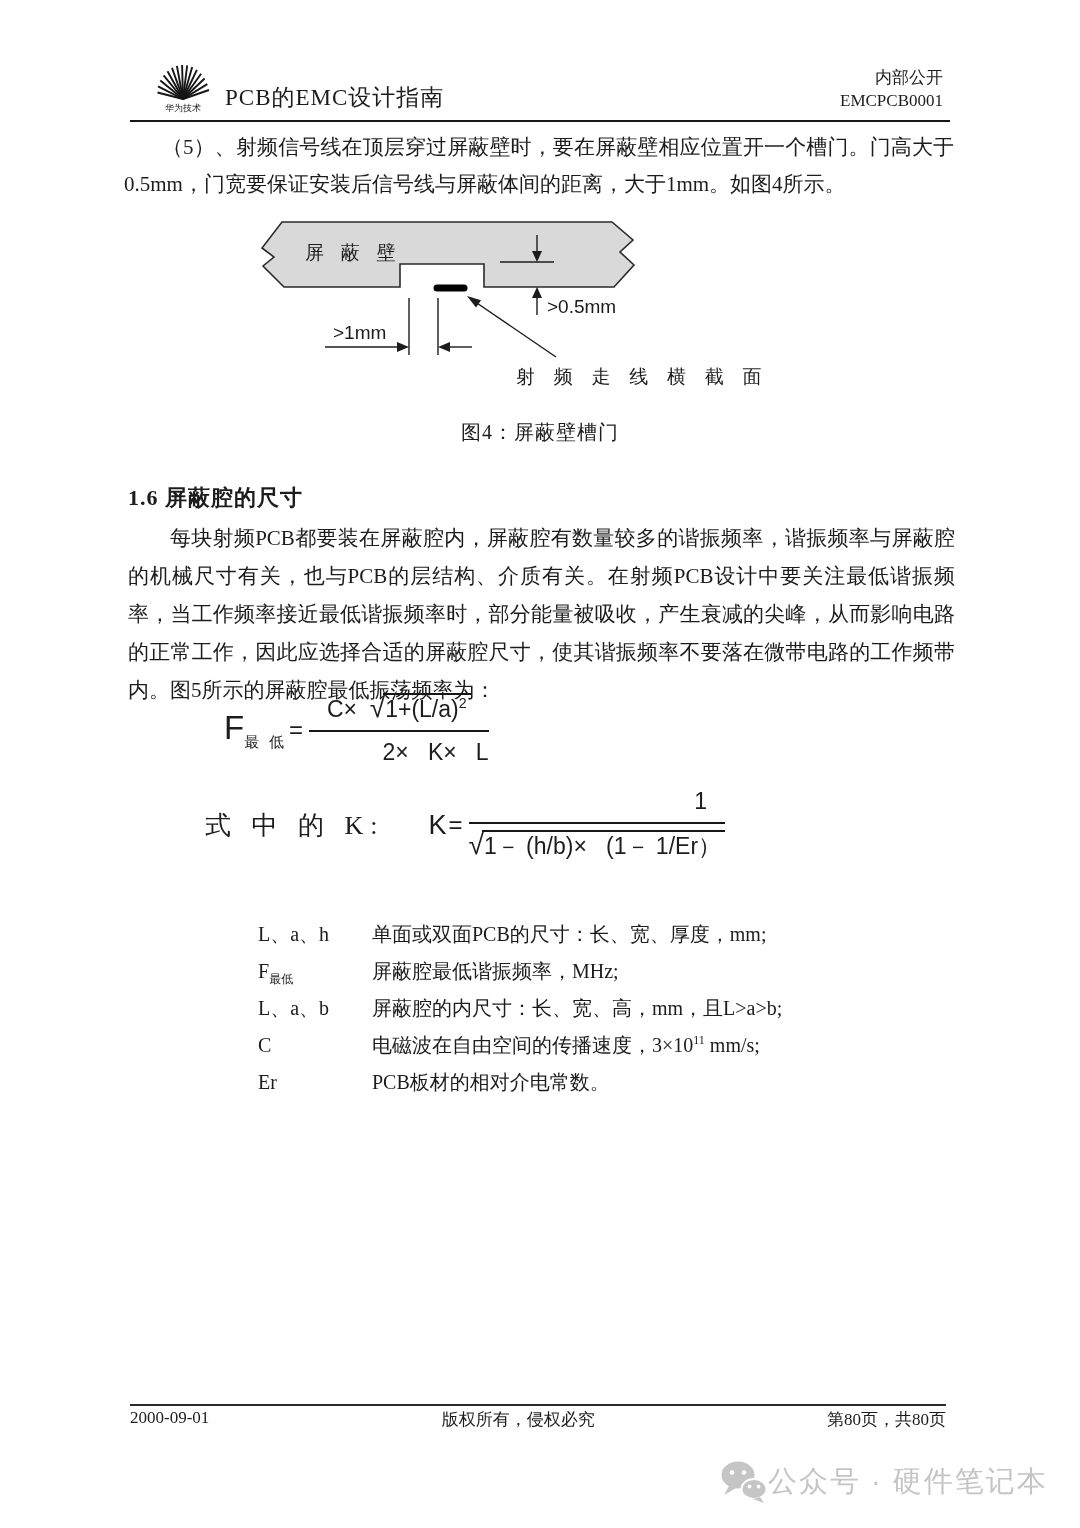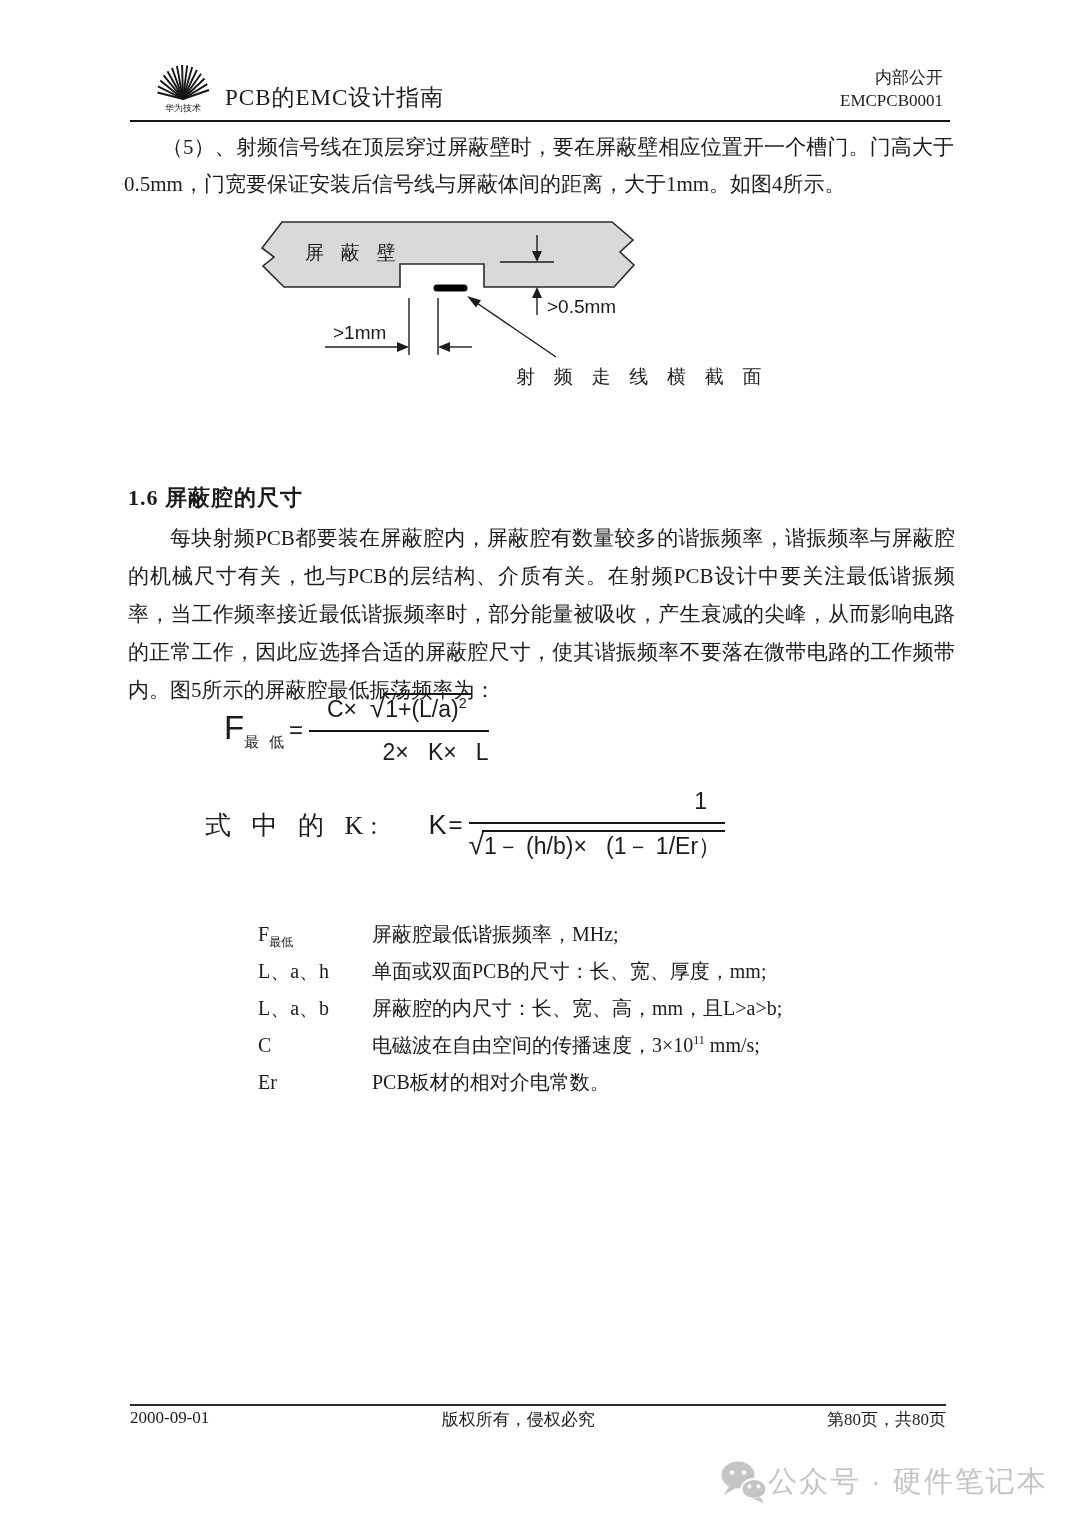--- a/index.html
+++ b/index.html
@@ -109,20 +109,21 @@
     <line x1="75" y1="132" x2="155" y2="132" stroke="#1c1c1c" stroke-width="1.4"></line>
     <polygon points="159,132 147,127 147,137" fill="#1c1c1c"></polygon>
     <line x1="192" y1="132" x2="222" y2="132" stroke="#1c1c1c" stroke-width="1.4"></line>
     <polygon points="188,132 200,127 200,137" fill="#1c1c1c"></polygon>
     <text x="83" y="124" font-size="19" class="dim-label" fill="#1c1c1c">&gt;1mm</text>
 
     <line x1="306" y1="142" x2="221" y2="84" stroke="#1c1c1c" stroke-width="1.4"></line>
     <polygon points="217,81 226,92.6 231,85.2" fill="#1c1c1c"></polygon>
     <text x="266" y="168" font-size="19" letter-spacing="7" fill="#1c1c1c">射 频 走 线 横 截 面</text>
   </svg>
+  <div class="abs fig-caption">图4：屏蔽壁槽门</div>
 
   <div class="abs sec-heading">1.6 屏蔽腔的尺寸</div>
   <div class="abs para para-2">每块射频PCB都要装在屏蔽腔内，屏蔽腔有数量较多的谐振频率，谐振频率与屏蔽腔的机械尺寸有关，也与PCB的层结构、介质有关。在射频PCB设计中要关注最低谐振频率，当工作频率接近最低谐振频率时，部分能量被吸收，产生衰减的尖峰，从而影响电路的正常工作，因此应选择合适的屏蔽腔尺寸，使其谐振频率不要落在微带电路的工作频带内。图5所示的屏蔽腔最低振荡频率为：</div>
 
   <div class="abs formula formula-f">
     <span class="f-main"><span>F</span><sub>最 低</sub></span>
     <span class="eq">=</span>
     <span class="frac">
       <span class="num"><span>C×  </span><span class="rt">√</span><span class="rad"><span>1+(L/a)</span><sup>2</sup></span></span>
       <span class="den">2×   K×   L</span>
@@ -134,26 +135,26 @@
     <span class="k-lhs">K</span>
     <span class="eq">=</span>
     <span class="frac">
       <span class="num">1</span>
       <span class="den"><span class="rt">√</span><span class="rad">1－ (h/b)×   (1－ 1/Er）</span></span>
     </span>
   </div>
 
   <div class="abs def-list">
     <div class="def-row">
+      <span class="def-term">L、a、h</span>
+      <span class="def-desc">单面或双面PCB的尺寸：长、宽、厚度，mm;</span>
+    </div>
+    <div class="def-row">
       <span class="def-term"><span>F</span><sub>最低</sub></span>
       <span class="def-desc">屏蔽腔最低谐振频率，MHz;</span>
-    </div>
-    <div class="def-row">
-      <span class="def-term">L、a、h</span>
-      <span class="def-desc">单面或双面PCB的尺寸：长、宽、厚度，mm;</span>
     </div>
     <div class="def-row">
       <span class="def-term">L、a、b</span>
       <span class="def-desc">屏蔽腔的内尺寸：长、宽、高，mm，且L&gt;a&gt;b;</span>
     </div>
     <div class="def-row">
       <span class="def-term">C</span>
       <span class="def-desc"><span>电磁波在自由空间的传播速度，3×10</span><sup>11</sup><span> mm/s;</span></span>
     </div>
     <div class="def-row">

